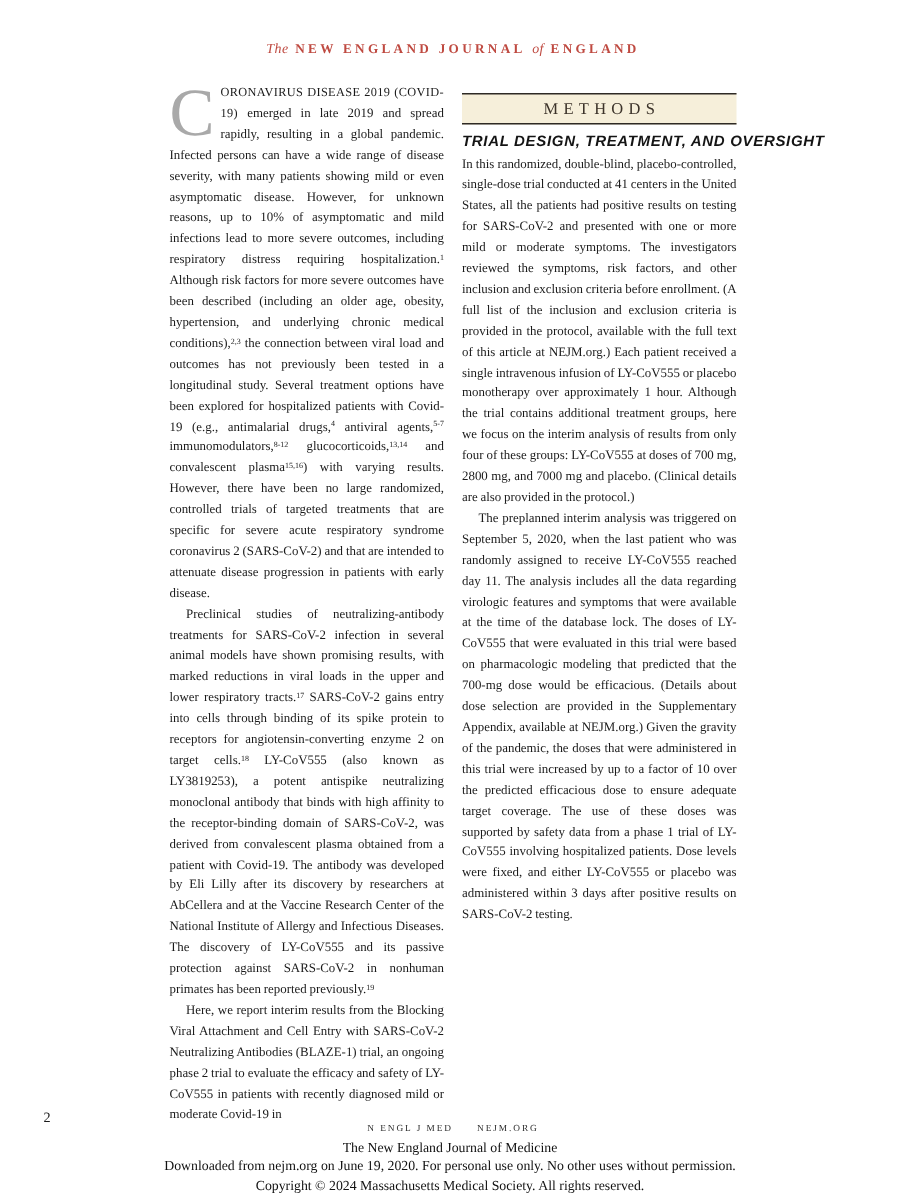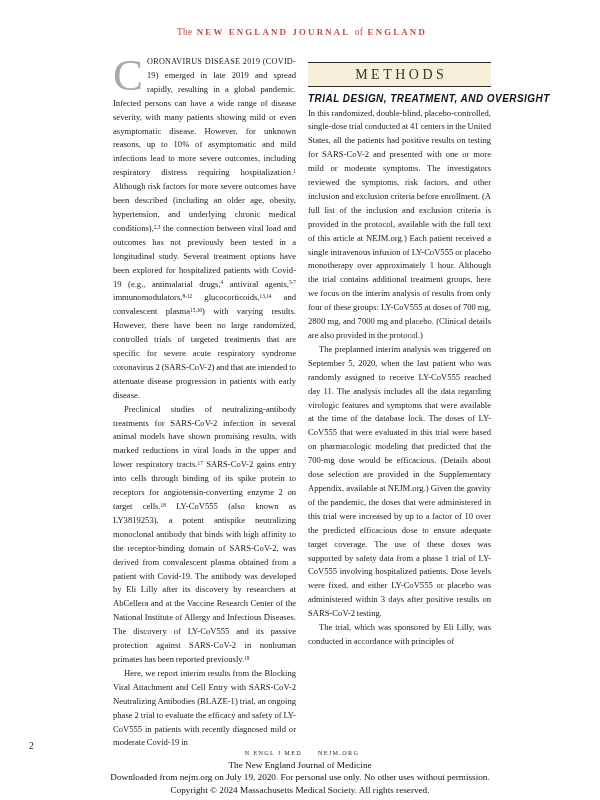--- a/index.html
+++ b/index.html
@@ -19,20 +19,21 @@
     position: absolute;
     top: 27px; left: 113px; width: 378px;
     text-align: center;
     color: #bf4a41;
     font-size: 8.8px;
     letter-spacing: 2.2px;
     white-space: nowrap;
   }
   .masthead .caps { font-weight: bold; font-size: 8.8px; }
   .masthead .ital {
+    font-style: italic;
     letter-spacing: 0.3px;
     font-size: 9.3px;
     text-transform: none;
   }
 
   
   .columns {
     position: absolute;
     top: 55px; left: 113px; width: 378px;
     display: flex;
@@ -69,21 +70,21 @@
     letter-spacing: 0.25px;
   }
 
   
   .section-bar {
     margin: 7px 0 6px 0;
     background: #f6efda;
     border-top: 1.3px solid #2e2a25;
     border-bottom: 1.3px solid #2e2a25;
     text-align: center;
-    font-size: 14px;
+    font-size: 11px;
     letter-spacing: 3.5px;
     padding: 3.5px 0 3px 3.5px;
     color: #3c332a;
   }
   .subheading {
     font-family: "Liberation Sans", sans-serif;
     font-weight: bold;
     font-size: 10px;
     letter-spacing: 0.45px;
     color: #141414;
@@ -138,30 +139,29 @@
       </p>
       <p class="body-par indent">Preclinical studies of neutralizing-antibody treatments for SARS-CoV-2 infection in several animal models have shown promising results, with marked reductions in viral loads in the upper and lower respiratory tracts.<sup>17</sup> SARS-CoV-2 gains entry into cells through binding of its spike protein to receptors for angiotensin-converting enzyme 2 on target cells.<sup>18</sup> LY-CoV555 (also known as LY3819253), a potent antispike neutralizing monoclonal antibody that binds with high affinity to the receptor-binding domain of SARS-CoV-2, was derived from convalescent plasma obtained from a patient with Covid-19. The antibody was developed by Eli Lilly after its discovery by researchers at AbCellera and at the Vaccine Research Center of the National Institute of Allergy and Infectious Diseases. The discovery of LY-CoV555 and its passive protection against SARS-CoV-2 in nonhuman primates has been reported previously.<sup>19</sup></p>
       <p class="body-par indent">Here, we report interim results from the Blocking Viral Attachment and Cell Entry with SARS-CoV-2 Neutralizing Antibodies (BLAZE-1) trial, an ongoing phase 2 trial to evaluate the efficacy and safety of LY-CoV555 in patients with recently diagnosed mild or moderate Covid-19 in</p>
     </div>
 
     <div class="col">
       <div class="section-bar">METHODS</div>
       <div class="subheading">TRIAL DESIGN, TREATMENT, AND OVERSIGHT</div>
       <p class="body-par">In this randomized, double-blind, placebo-controlled, single-dose trial conducted at 41 centers in the United States, all the patients had positive results on testing for SARS-CoV-2 and presented with one or more mild or moderate symptoms. The investigators reviewed the symptoms, risk factors, and other inclusion and exclusion criteria before enrollment. (A full list of the inclusion and exclusion criteria is provided in the protocol, available with the full text of this article at NEJM.org.) Each patient received a single intravenous infusion of LY-CoV555 or placebo monotherapy over approximately 1 hour. Although the trial contains additional treatment groups, here we focus on the interim analysis of results from only four of these groups: LY-CoV555 at doses of 700 mg, 2800 mg, and 7000 mg and placebo. (Clinical details are also provided in the protocol.)</p>
       <p class="body-par indent">The preplanned interim analysis was triggered on September 5, 2020, when the last patient who was randomly assigned to receive LY-CoV555 reached day 11. The analysis includes all the data regarding virologic features and symptoms that were available at the time of the database lock. The doses of LY-CoV555 that were evaluated in this trial were based on pharmacologic modeling that predicted that the 700-mg dose would be efficacious. (Details about dose selection are provided in the Supplementary Appendix, available at NEJM.org.) Given the gravity of the pandemic, the doses that were administered in this trial were increased by up to a factor of 10 over the predicted efficacious dose to ensure adequate target coverage. The use of these doses was supported by safety data from a phase 1 trial of LY-CoV555 involving hospitalized patients. Dose levels were fixed, and either LY-CoV555 or placebo was administered within 3 days after positive results on SARS-CoV-2 testing.</p>
-      <p class="body-par indent">The trial, which was sponsored by Eli Lilly, was conducted in accordance with principles of</p>
     </div>
 
   </div>
 
   <div class="page-number">2</div>
 
   <div class="running-foot">
     <span>N ENGL J MED</span><span class="gap"></span><span>NEJM.ORG</span>
   </div>
 
   <div class="footer-block">
     <div>The New England Journal of Medicine</div>
-    <div>Downloaded from nejm.org on July 19, 2020. For personal use only. No other uses without permission.</div>
+    <div>Downloaded from nejm.org on June 19, 2020. For personal use only. No other uses without permission.</div>
     <div>Copyright © 2024 Massachusetts Medical Society. All rights reserved.</div>
   </div>
 
 </div>
 
 </body></html>

